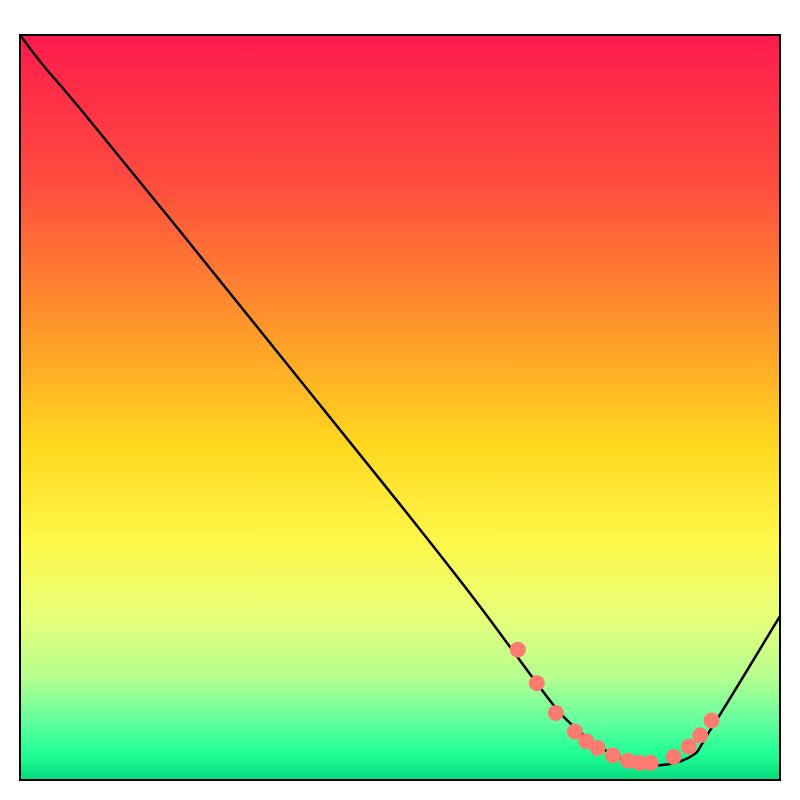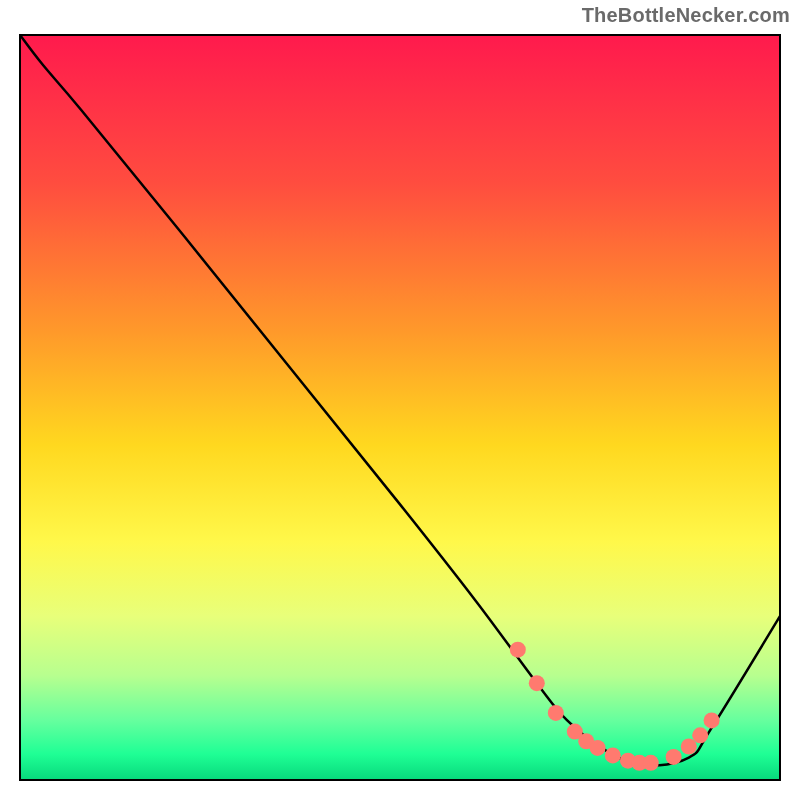--- a/index.html
+++ b/index.html
@@ -31,21 +31,20 @@
     top: 0;
     width: 800px;
     height: 800px;
     display: block;
   }
 </style>
 </head>
 <body>
 
 <div class="chart-wrap">
-  <div class="attribution">TheBottleNecker.com</div>
 
   <svg class="plot" viewBox="0 0 800 800" preserveAspectRatio="none">
     <defs>
       <linearGradient id="bgGrad" x1="0" y1="0" x2="0" y2="1">
           <stop offset="0%" stop-color="#ff1a4d"></stop>
           <stop offset="20%" stop-color="#ff4d3f"></stop>
           <stop offset="40%" stop-color="#ff9a2a"></stop>
           <stop offset="55.00000000000001%" stop-color="#ffd81f"></stop>
           <stop offset="68%" stop-color="#fff84a"></stop>
           <stop offset="78%" stop-color="#e8ff7a"></stop>

